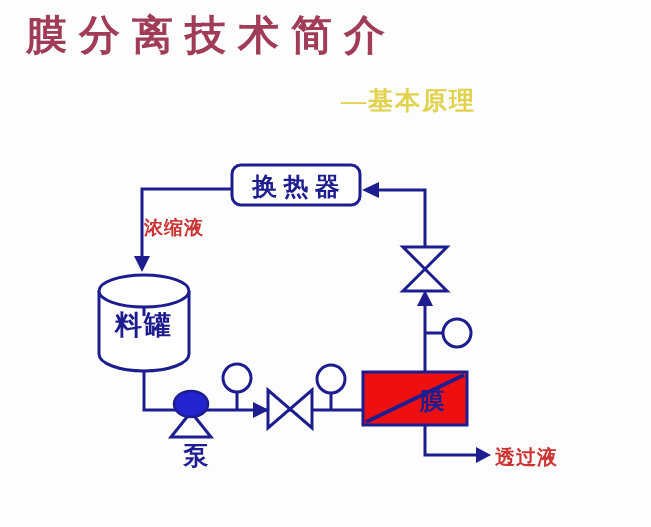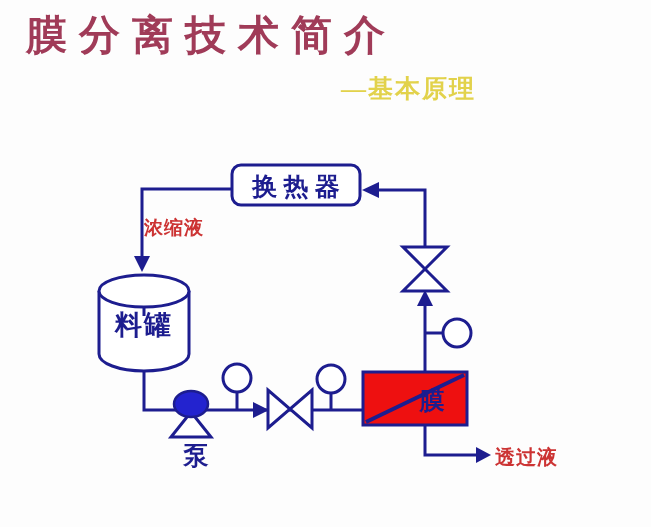--- a/index.html
+++ b/index.html
@@ -27,21 +27,21 @@
     top: 8px;
     font-size: 41px;
     font-weight: bold;
     letter-spacing: 12px;
     color: var(--title);
     white-space: nowrap;
   }
   .page-subtitle {
     position: absolute;
     left: 341px;
-    top: 72px;
+    top: 84px;
     font-size: 25px;
     font-weight: bold;
     letter-spacing: 2px;
     color: var(--subtitle);
     white-space: nowrap;
   }
   svg.diagram { position: absolute; left: 0; top: 0; }
   .pipe {
     fill: none;
     stroke: var(--line);

